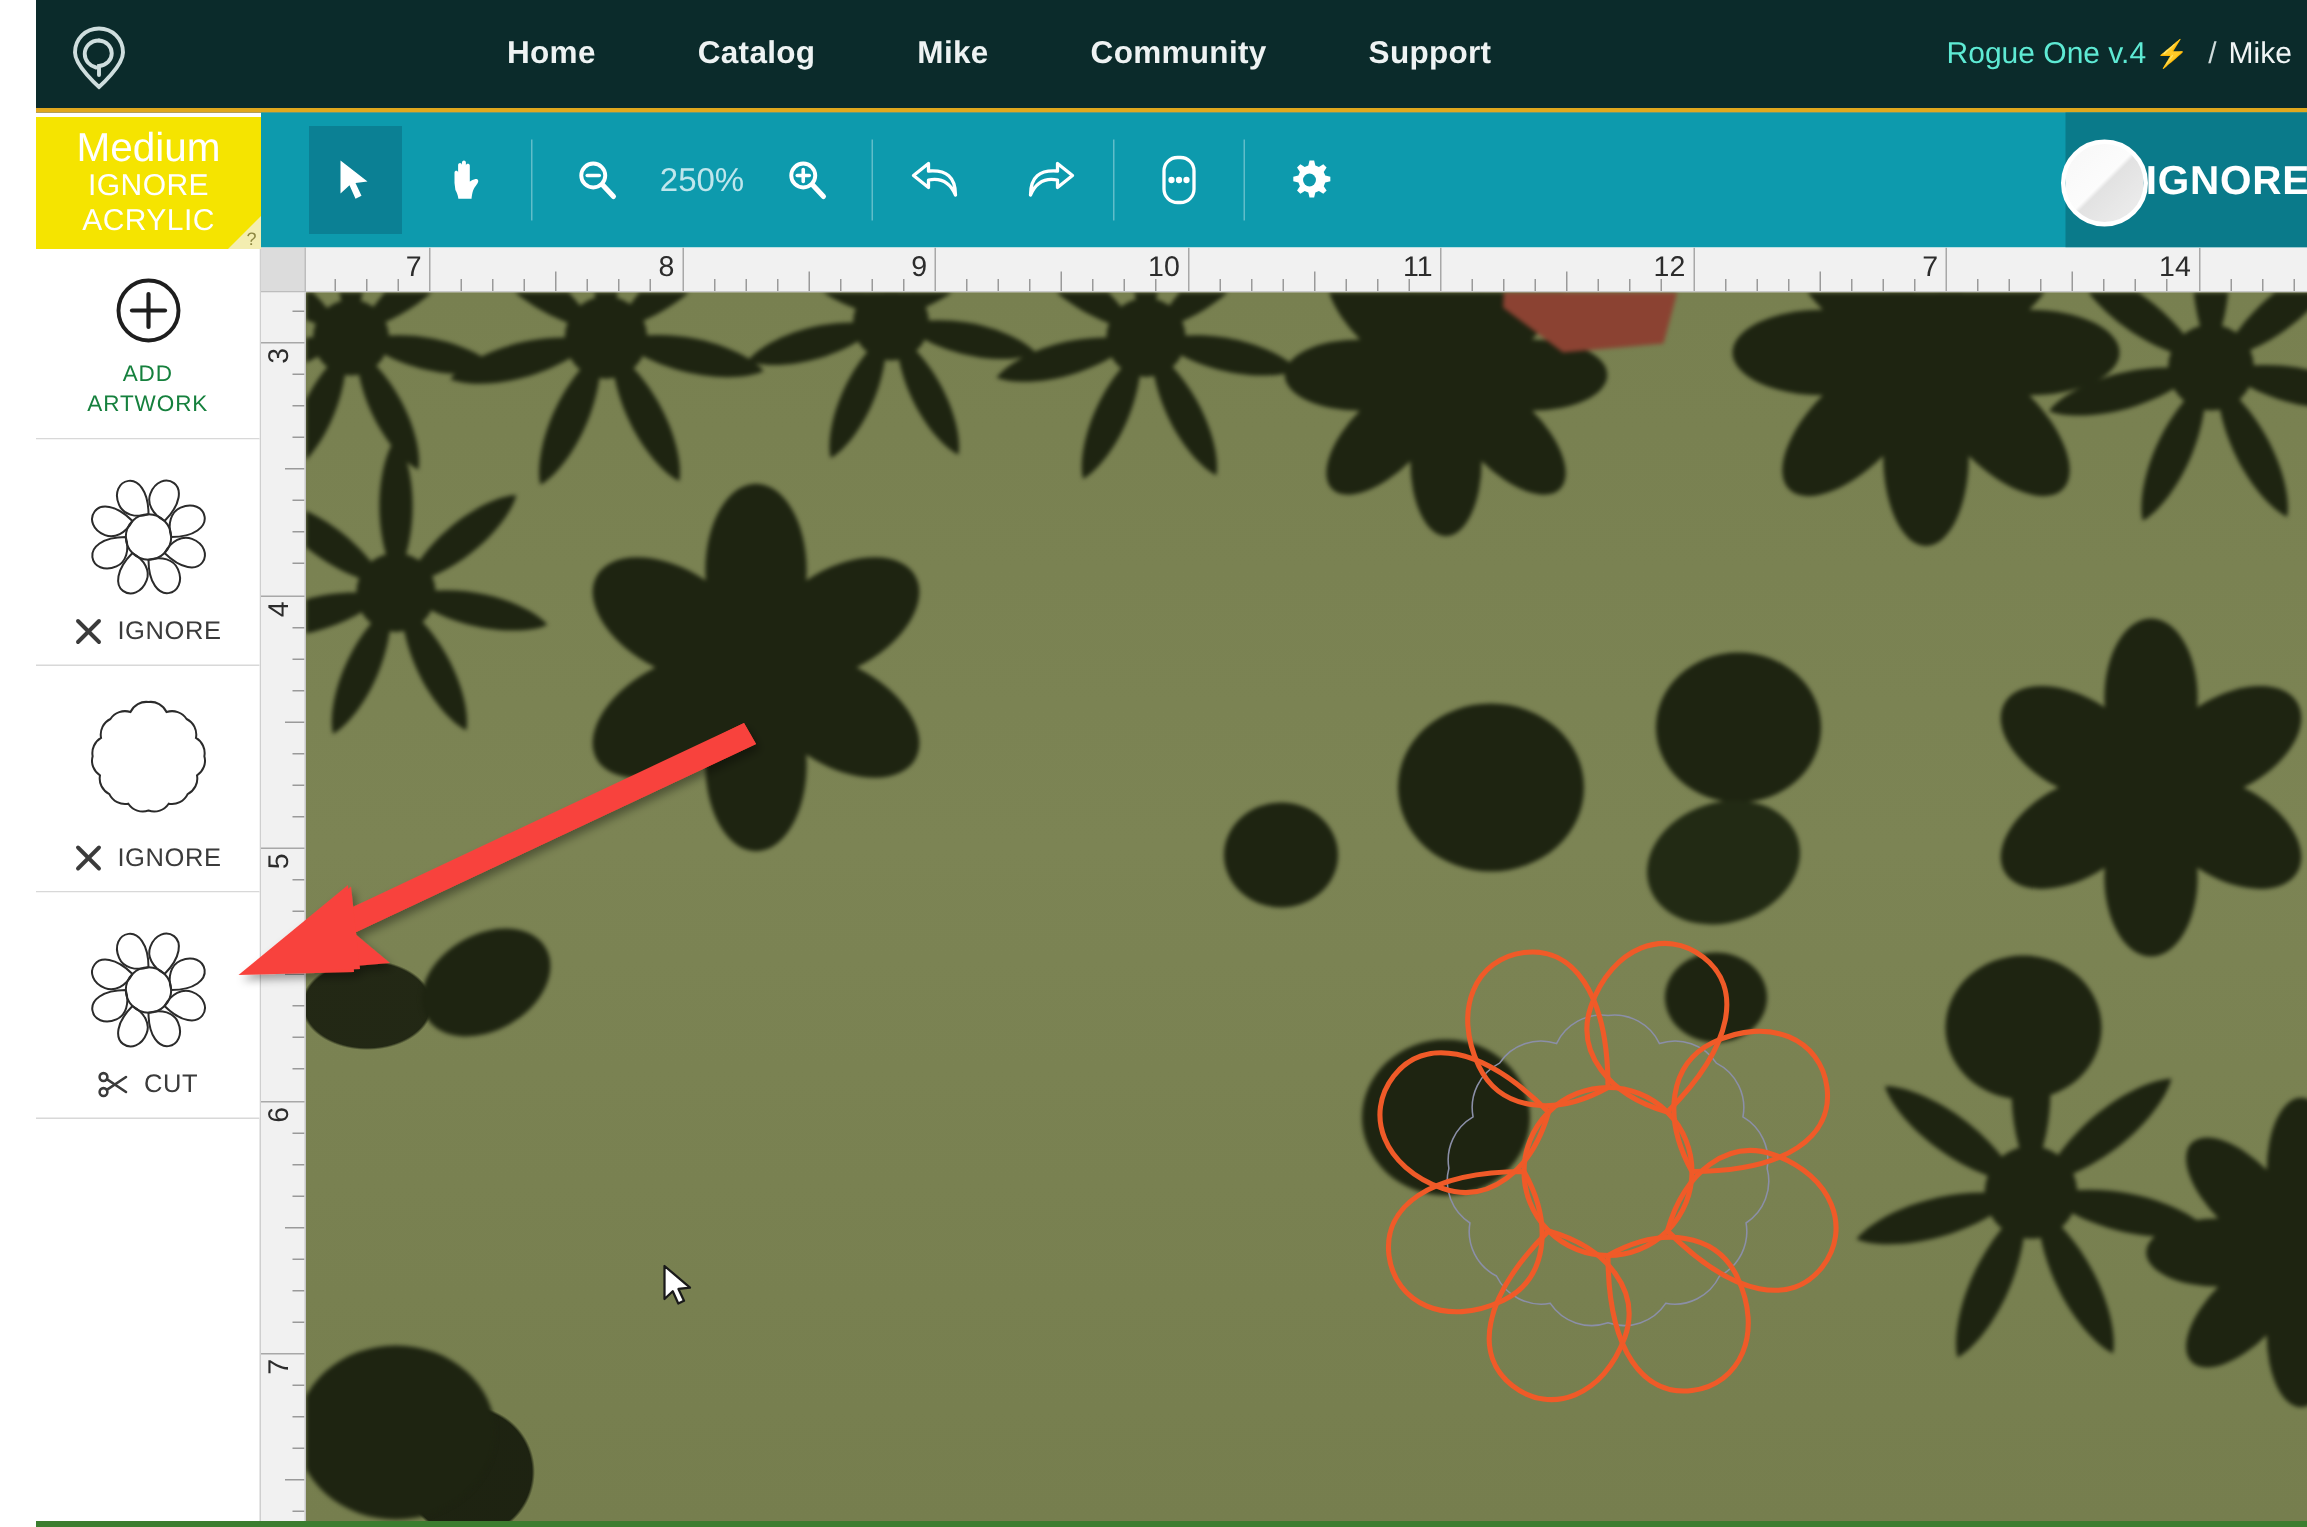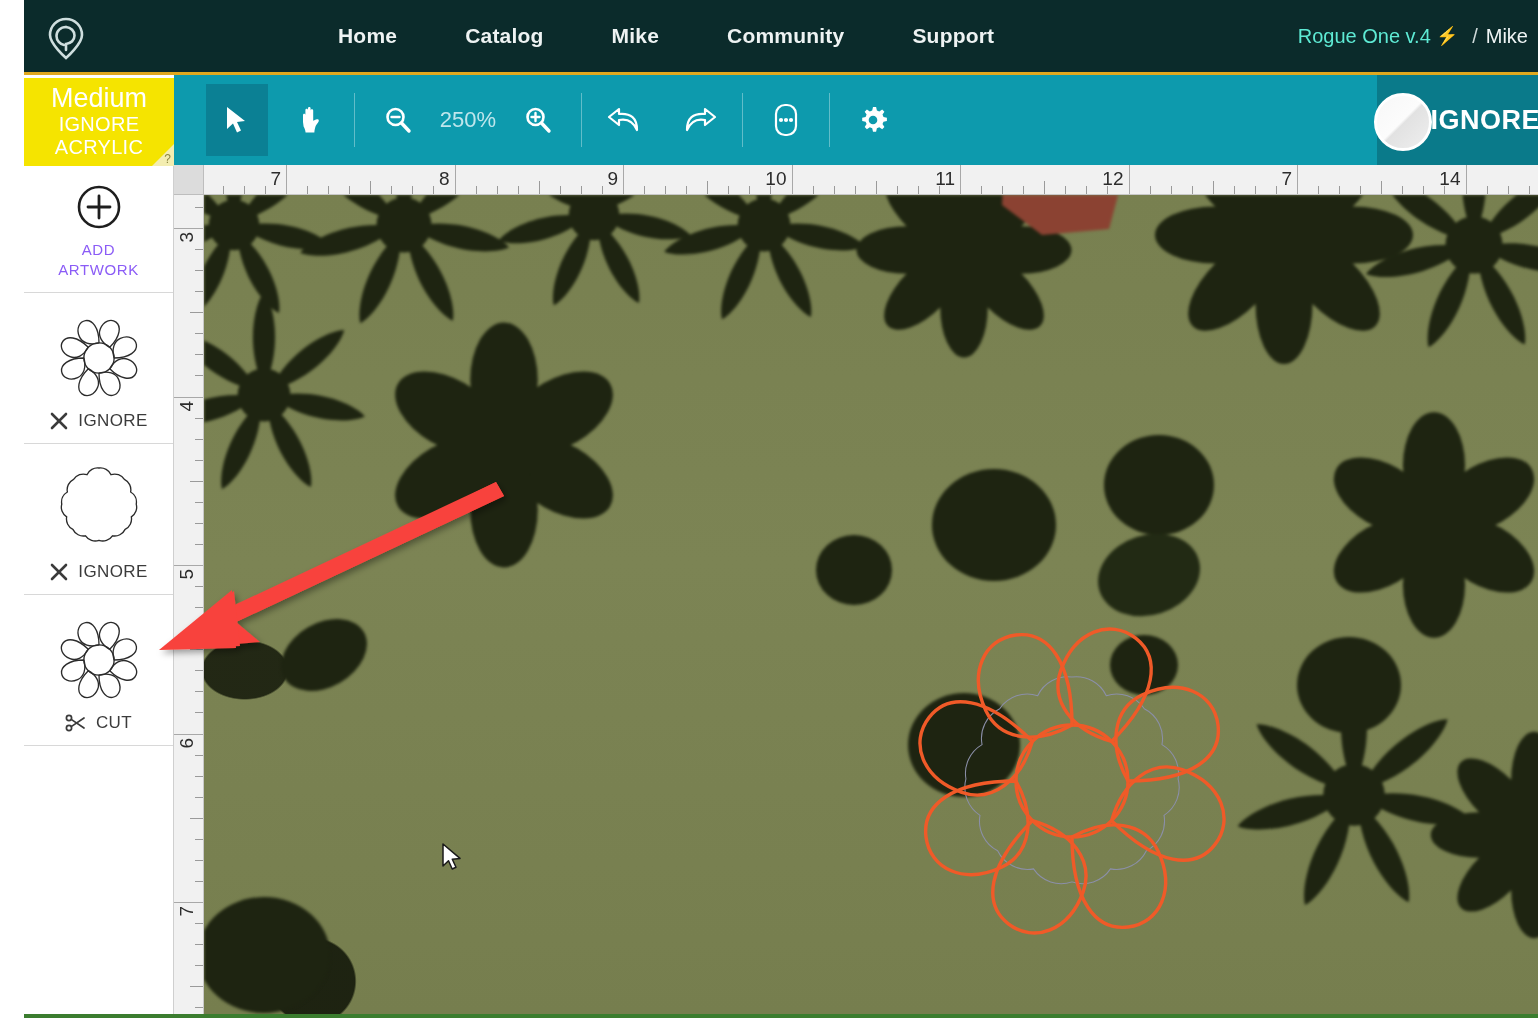--- a/index.html
+++ b/index.html
@@ -193,21 +193,21 @@
     text-align: center;
     cursor: pointer;
     background: #fff;
   }
   .add-art .plus-circle {
     width: 46px; height: 46px;
     margin: 4px auto 10px auto;
   }
   .add-label {
     font-size: 15px;
-    color: #8b5cf6;
+    color: #15803d;
     line-height: 20px;
     letter-spacing: .6px;
   }
   .thumb {
     width: 110px; height: 98px;
     margin: 2px auto 4px auto;
     display: block;
   }
   .op-label {
     font-size: 17px;

